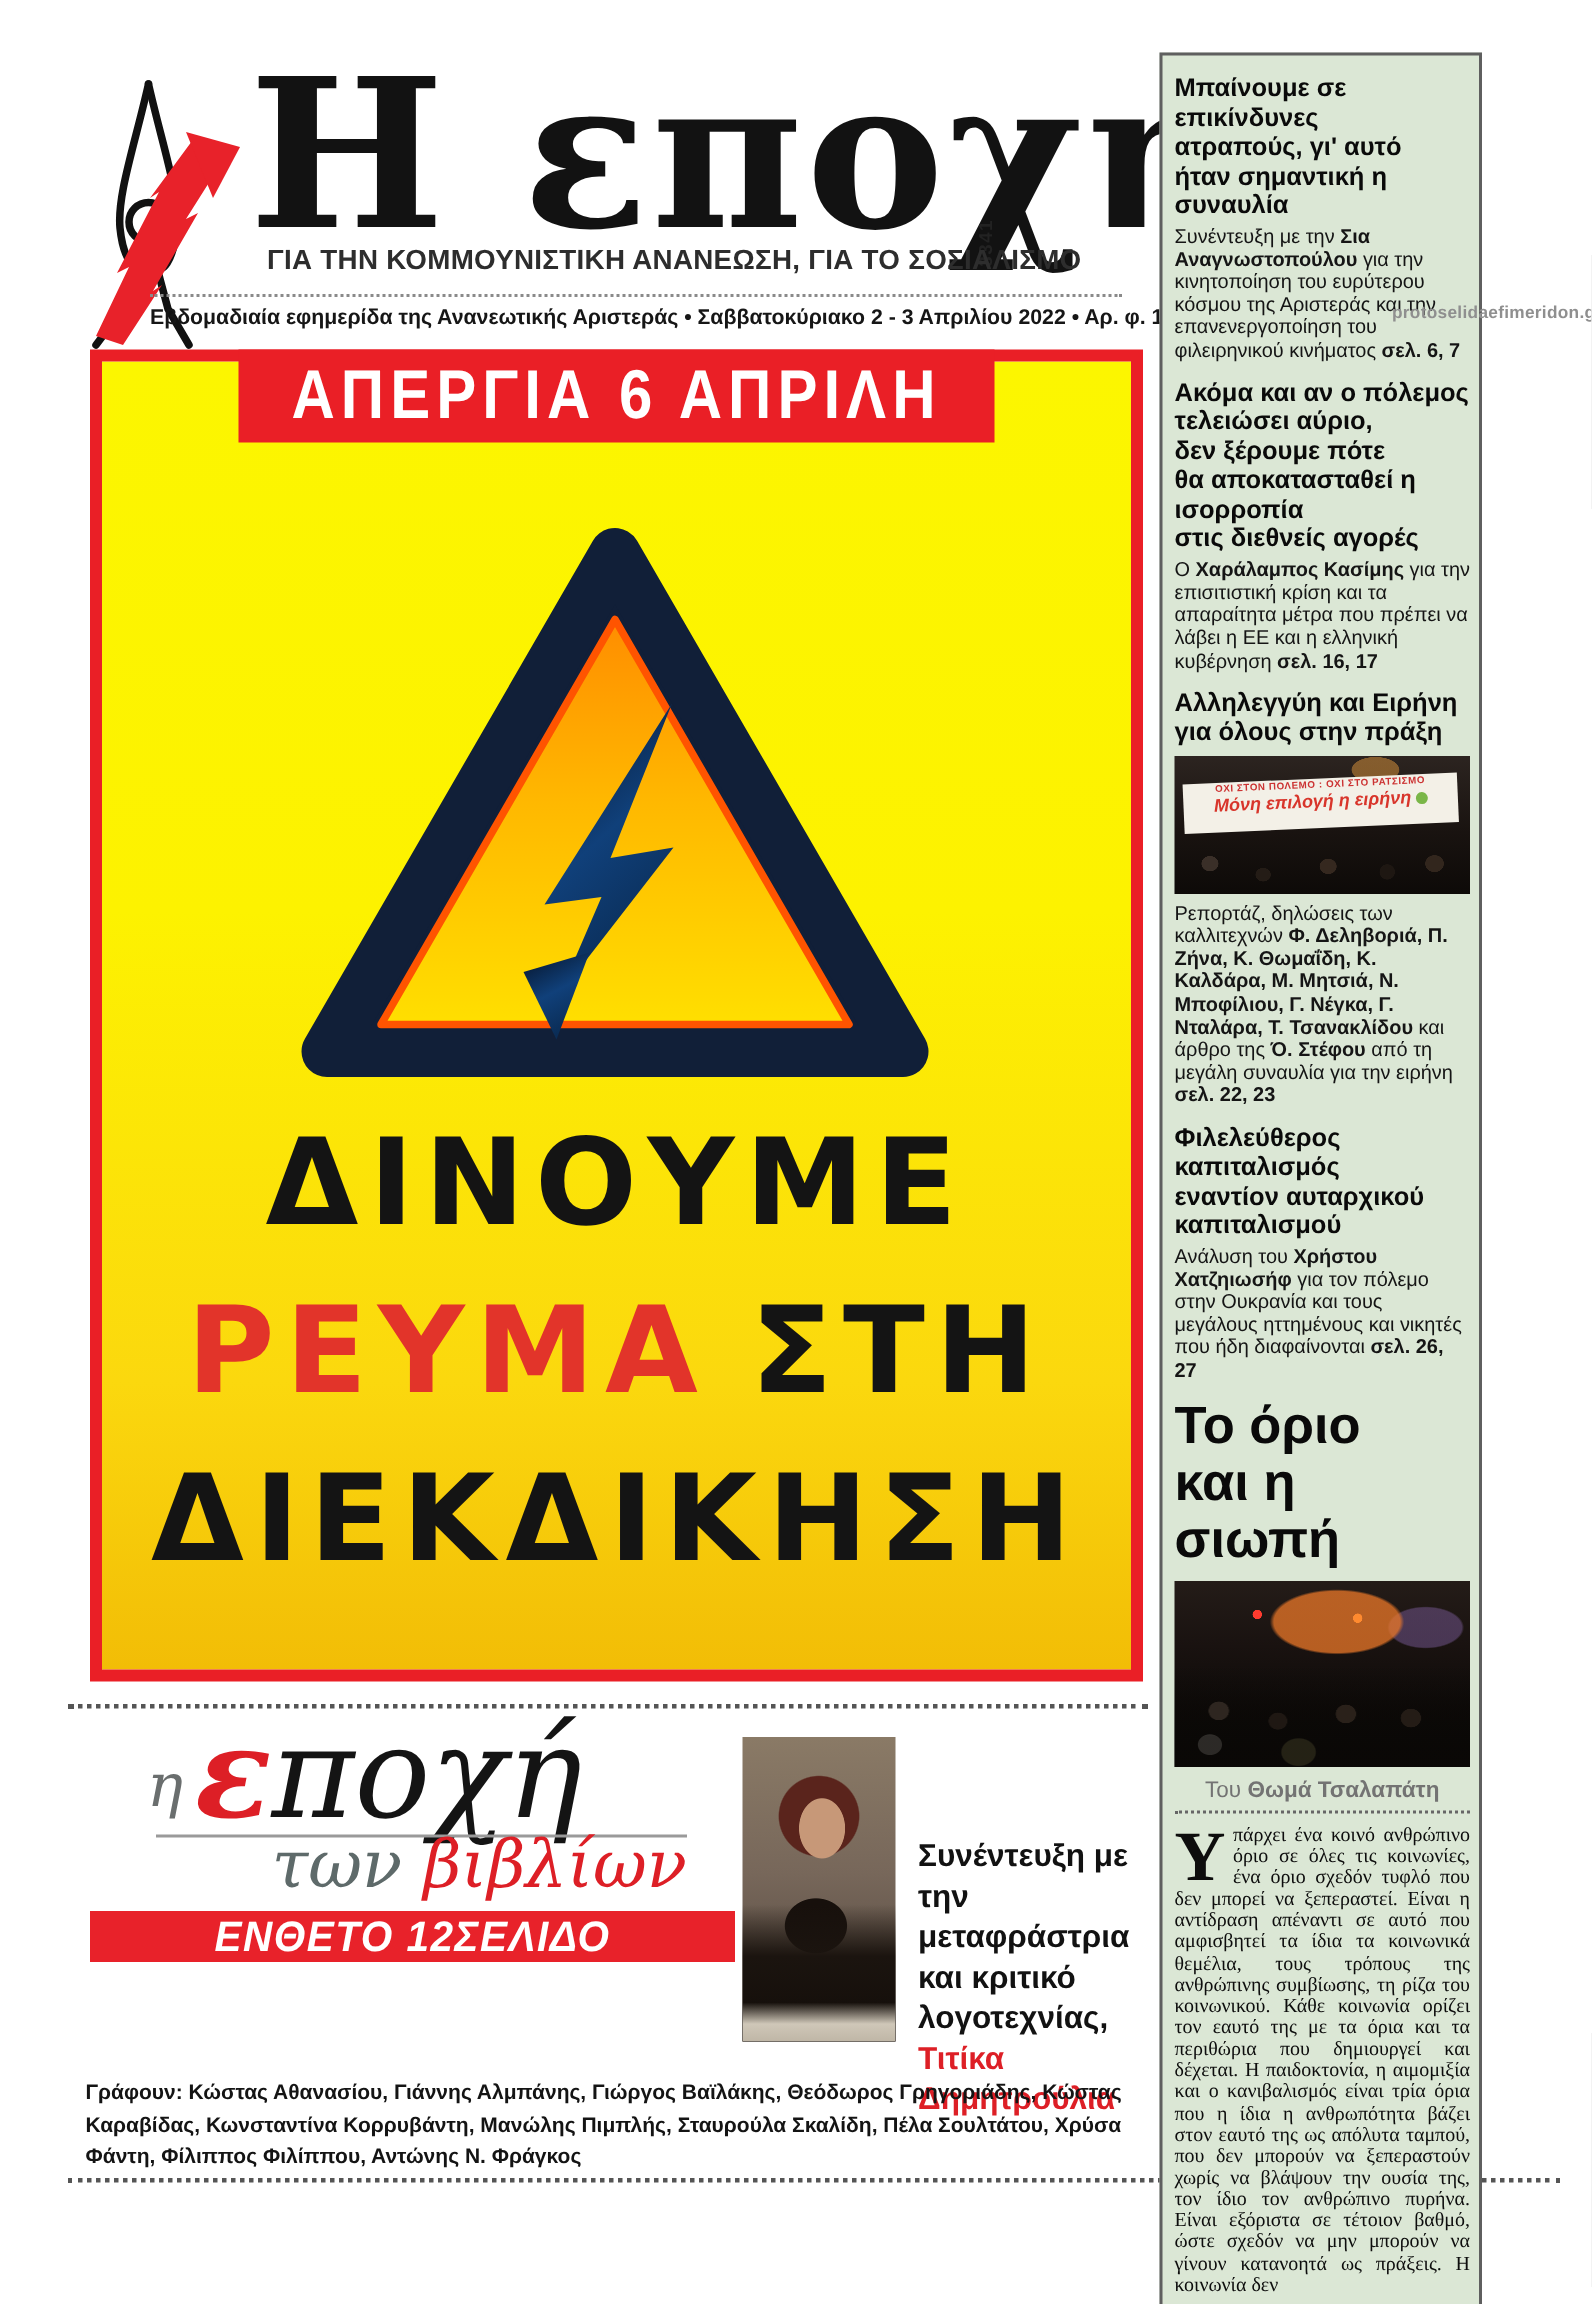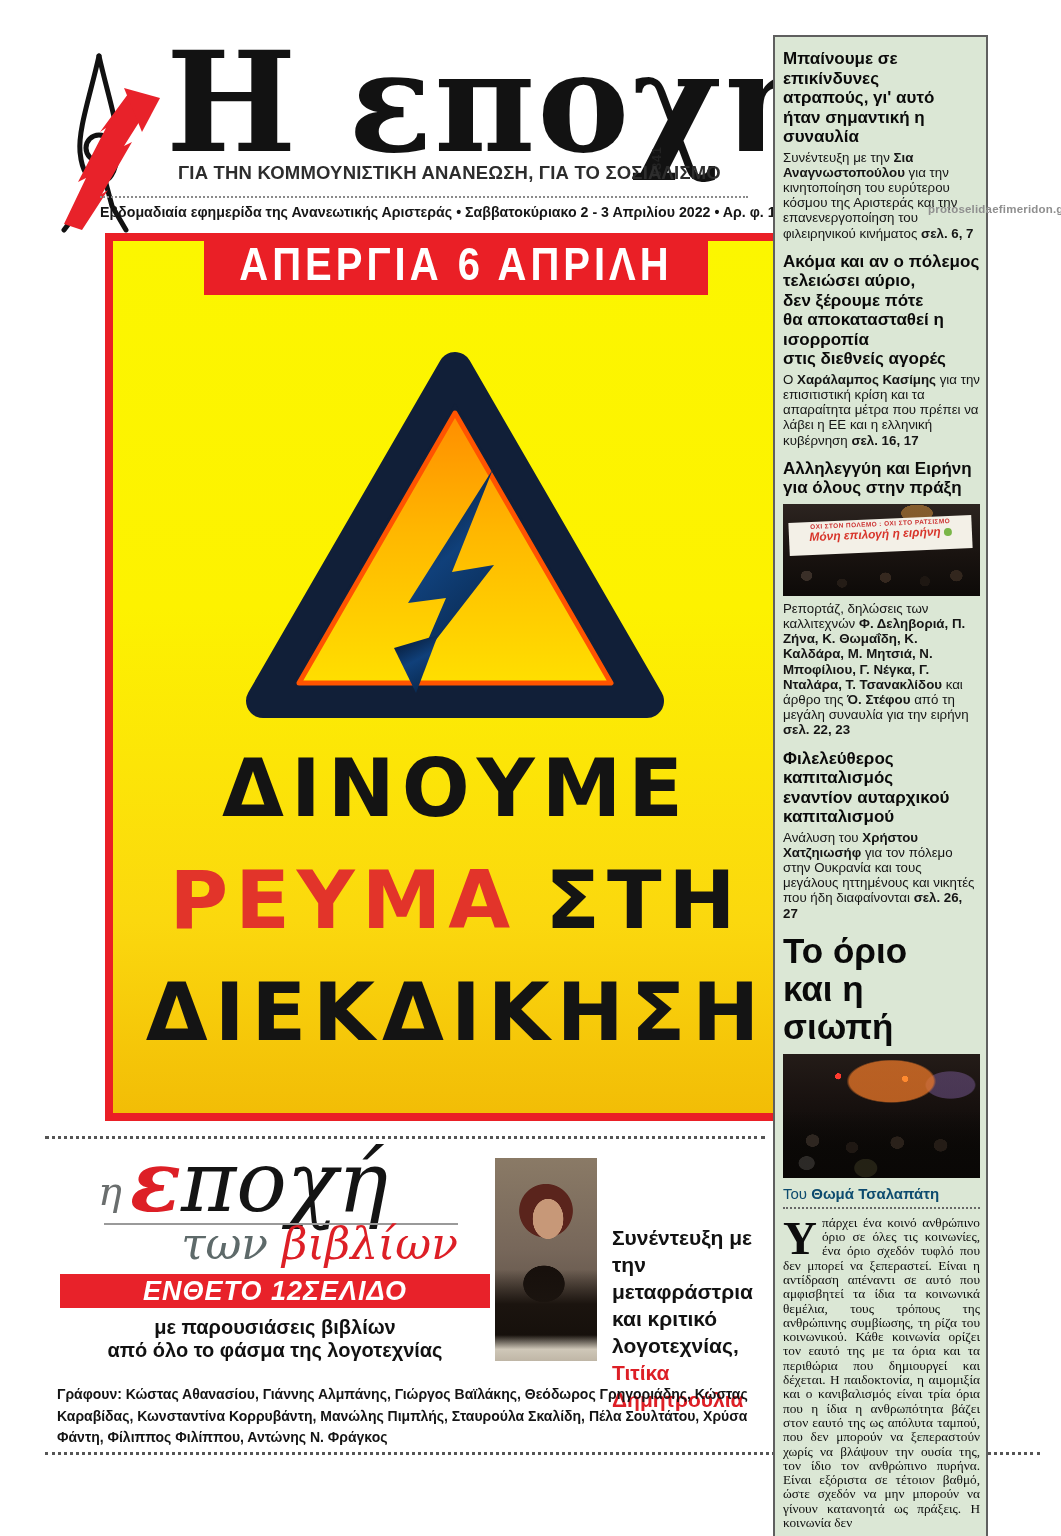--- a/index.html
+++ b/index.html
@@ -16,21 +16,21 @@
   .mast-tagline{left:178px;top:162px;font-size:18.5px;font-weight:600;color:#2d2d2d;
                 letter-spacing:0.2px;white-space:nowrap;}
   .mast-rule{left:100px;top:196px;width:648px;border-top:2px dotted #8a8a8a;height:0;}
   .mast-info{left:100px;top:204px;font-size:14.2px;font-weight:700;color:#161616;white-space:nowrap;}
   .watermark{left:928px;top:203px;font-size:11.5px;font-weight:700;color:#8f8f8f;
              letter-spacing:0.2px;z-index:40;}
 
   
   .poster{left:60px;top:233px;width:702px;height:888px;box-sizing:border-box;
           border:8px solid #ea1f26;
-          background:linear-gradient(180deg,#fcf600 0%,#fdf200 42%,#fbd80e 78%,#f2bd06 100%);margin-left:45px;}
+          background:linear-gradient(180deg,#fcf600 0%,#fdf200 42%,#fbd80e 78%,#f2bd06 100%);}
   .poster-banner{position:absolute;left:91px;top:-8px;width:504px;height:62px;background:#ea1f26;
                  display:flex;align-items:center;justify-content:center;}
   .poster-banner span{color:#ffffff;font-weight:700;font-size:40px;letter-spacing:4px;
                       transform:scaleY(1.15);white-space:nowrap;}
   .warning-triangle{position:absolute;left:132px;top:100px;width:420px;height:385px;}
   .poster-words{position:absolute;left:0;top:492px;width:686px;text-align:center;
                 font-family:"DejaVu Sans",sans-serif;font-weight:700;line-height:112px;
                 font-size:80px;letter-spacing:7px;color:#141414;white-space:nowrap;}
   .poster-words .red{color:#e2342a;margin-right:28px;}
 
@@ -109,21 +109,21 @@
         radial-gradient(70px 34px at 55% 22%,rgba(236,120,40,0.75) 0 60%,rgba(0,0,0,0) 64%),
         radial-gradient(40px 22px at 85% 25%,rgba(120,90,150,0.5) 0 60%,rgba(0,0,0,0) 64%),
         linear-gradient(180deg,#241c18 0%,#191210 35%,#0e0b09 70%,#080606 100%);}
   .photo-march::after{content:"";position:absolute;left:0;bottom:0;width:100%;height:55%;
       background:
         radial-gradient(12px 11px at 15% 45%,#2e2620 0 55%,rgba(0,0,0,0) 58%),
         radial-gradient(11px 10px at 35% 55%,#1f1813 0 55%,rgba(0,0,0,0) 58%),
         radial-gradient(12px 11px at 58% 48%,#2a211a 0 55%,rgba(0,0,0,0) 58%),
         radial-gradient(12px 11px at 80% 52%,#241c16 0 55%,rgba(0,0,0,0) 58%),
         linear-gradient(180deg,rgba(0,0,0,0) 0%,rgba(10,8,6,0.85) 70%);}
-  .byline{font-size:15px;color:#0c4a6e;padding-bottom:5px;border-bottom:2px dotted #666;}
+  .byline{font-size:15px;color:#737373;padding-bottom:5px;border-bottom:2px dotted #666;text-align:center;}
   .byline b{font-weight:700;}
   .feature-article{font-family:"Liberation Serif",serif;font-size:13.3px;line-height:14.3px;
                    text-align:justify;color:#0d0d0d;margin-top:7px;}
   .dropcap{float:left;font-family:"Liberation Serif",serif;font-weight:bold;font-size:47px;
            line-height:40px;padding-right:5px;padding-top:2px;}
 </style>
 </head>
 <body>
 
 <div class="page">
@@ -179,22 +179,20 @@
 
   <div class="abs sep-top"></div>
 
   <div class="abs bl-eta">η</div>
   <div class="abs bl-word"><span class="eps">ε</span><span>ποχή</span></div>
   <div class="abs bl-underline"></div>
   <div class="abs bl-line2"><span class="ton">των</span><span class="bib">βιβλίων</span></div>
   <div class="abs books-banner">
     <span>ΕΝΘΕΤΟ 12ΣΕΛΙΔΟ</span>
   </div>
-  <div class="abs books-sub">με παρουσιάσεις βιβλίων
-από όλο το φάσμα της λογοτεχνίας</div>
 
   <div class="abs woman-photo"></div>
   <div class="abs interview">
     <span>Συνέντευξη με την μεταφράστρια και κριτικό λογοτεχνίας, </span><span class="red">Τιτίκα Δημητρούλια</span>
   </div>
 
   <div class="abs writers">Γράφουν: Κώστας Αθανασίου, Γιάννης Αλμπάνης, Γιώργος Βαϊλάκης, Θεόδωρος Γρηγοριάδης, Κώστας Καραβίδας, Κωνσταντίνα Κορρυβάντη, Μανώλης Πιμπλής, Σταυρούλα Σκαλίδη, Πέλα Σουλτάτου, Χρύσα Φάντη, Φίλιππος Φιλίππου, Αντώνης Ν. Φράγκος</div>
   <div class="abs sep-bottom"></div>
 
   <div class="abs sidebar">

